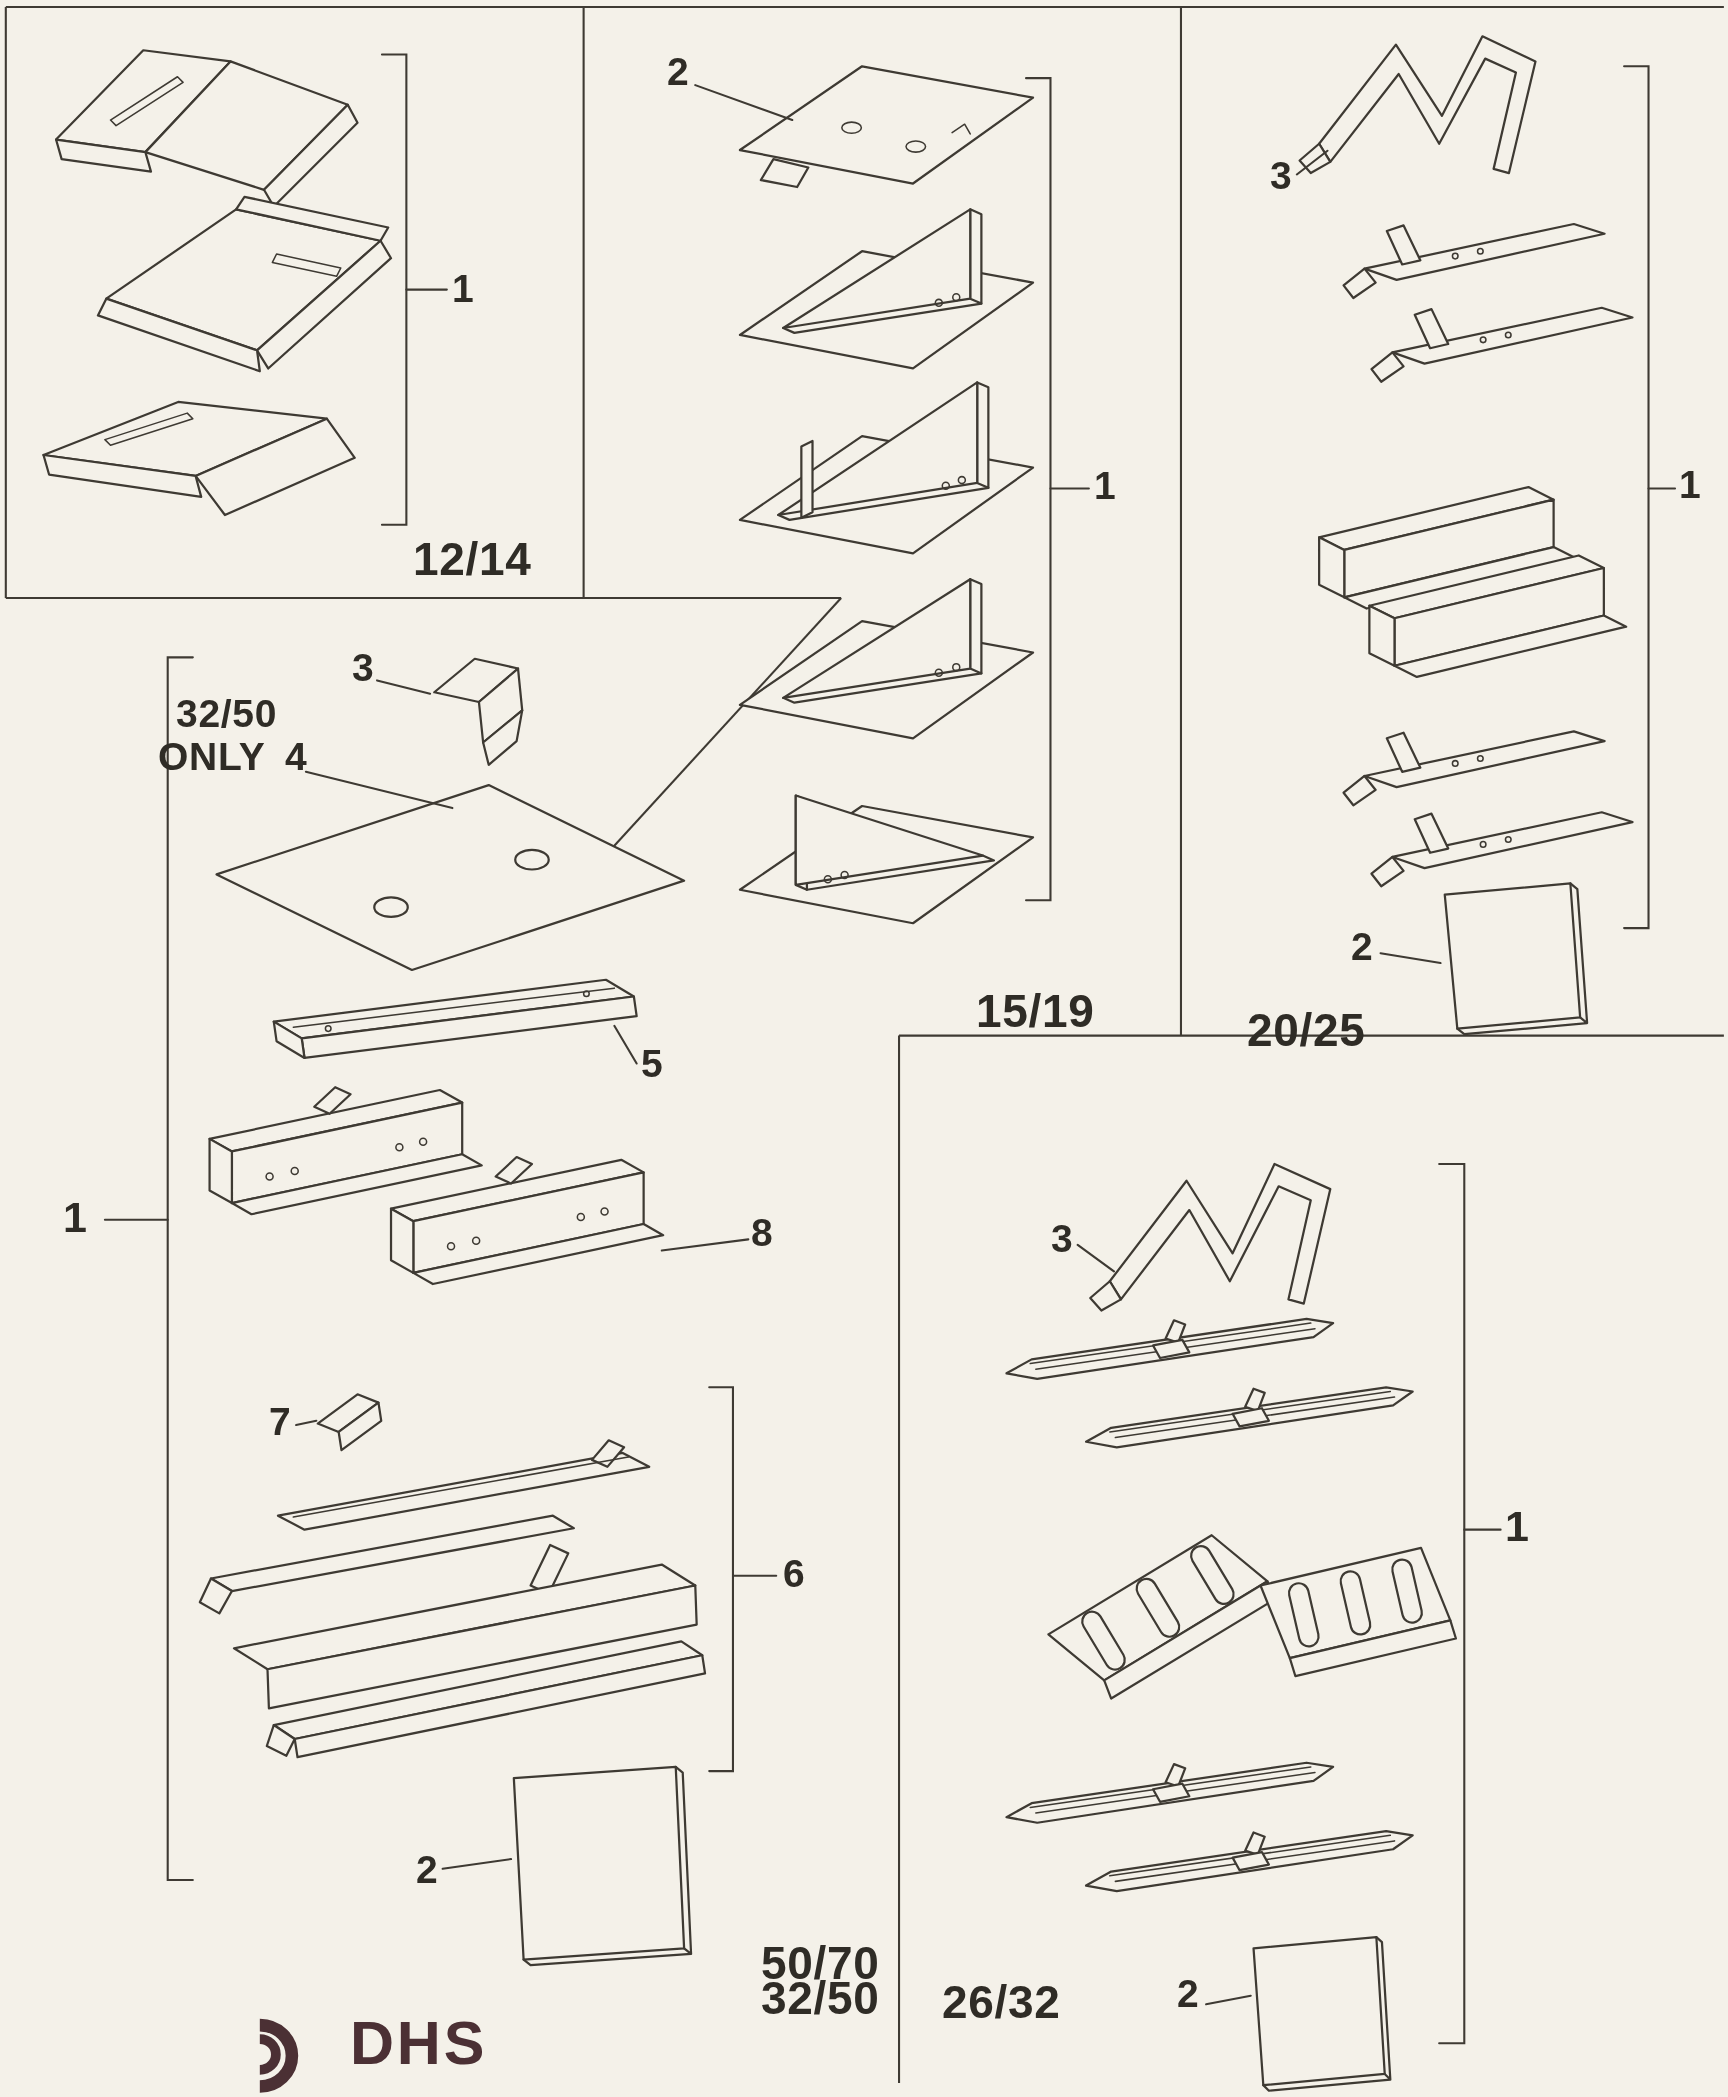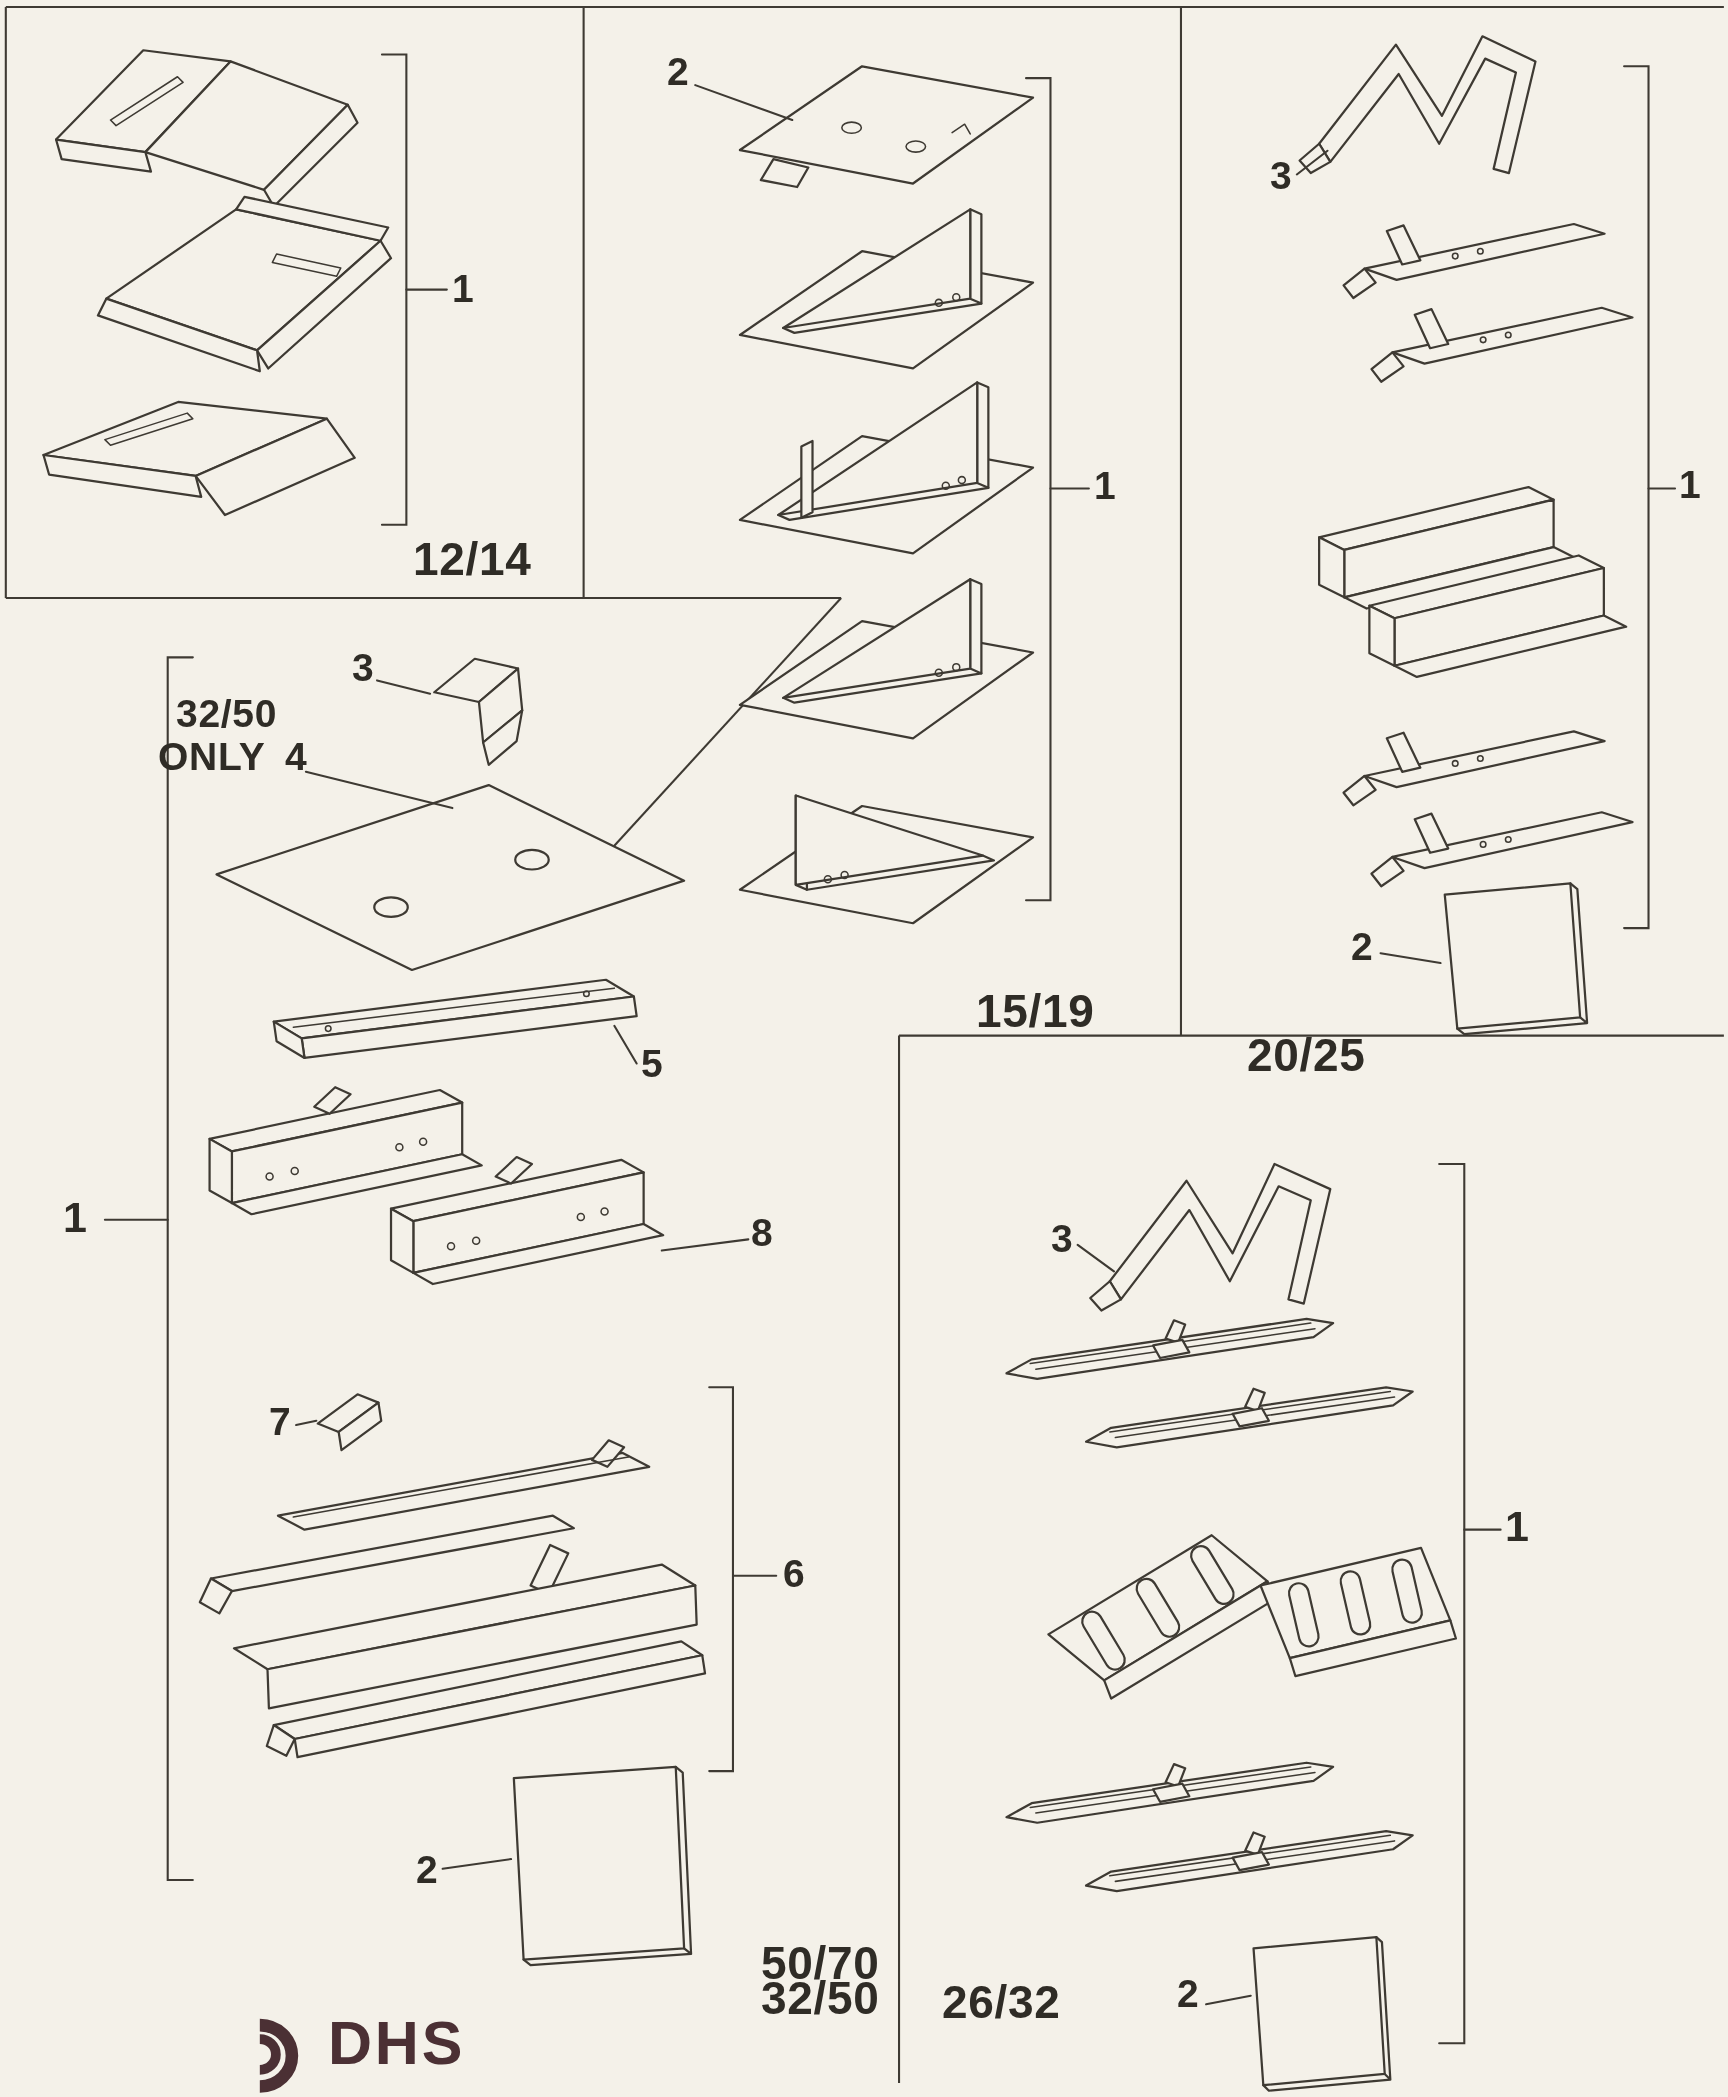--- a/index.html
+++ b/index.html
@@ -296,36 +296,36 @@
 <div class="txt callout" style="left:452px;top:269px">1</div>
 <div class="txt plabel" style="left:413px;top:536px">12/14</div>
 
 <div class="txt callout" style="left:667px;top:52px">2</div>
 <div class="txt callout" style="left:1094px;top:466px">1</div>
 <div class="txt plabel" style="left:976px;top:988px">15/19</div>
 
 <div class="txt callout" style="left:1270px;top:156px">3</div>
 <div class="txt callout" style="left:1351px;top:927px">2</div>
 <div class="txt callout" style="left:1679px;top:465px">1</div>
-<div class="txt plabel" style="left:1247px;top:1032px">20/25</div>
+<div class="txt plabel" style="left:1247px;top:1007px">20/25</div>
 
 <div class="txt note" style="left:176px;top:694px">32/50</div>
 <div class="txt note" style="left:158px;top:737px">ONLY</div>
 <div class="txt callout" style="left:285px;top:737px">4</div>
 <div class="txt callout" style="left:352px;top:648px">3</div>
 <div class="txt callout" style="left:641px;top:1044px">5</div>
 <div class="txt callout" style="left:751px;top:1213px">8</div>
 <div class="txt callout-big" style="left:63px;top:1196px">1</div>
 <div class="txt callout" style="left:269px;top:1402px">7</div>
 <div class="txt callout" style="left:783px;top:1554px">6</div>
 <div class="txt callout" style="left:416px;top:1850px">2</div>
 <div class="txt plabel" style="left:761px;top:1975px">32/50</div>
 <div class="txt plabel" style="left:761px;top:1940px">50/70</div>
 
 <div class="txt callout" style="left:1051px;top:1219px">3</div>
 <div class="txt callout-big" style="left:1505px;top:1505px">1</div>
 <div class="txt callout" style="left:1177px;top:1974px">2</div>
 <div class="txt plabel" style="left:942px;top:1979px">26/32</div>
 
-<div class="txt logo-text" style="left:328px;top:2013px">DHS</div>
+<div class="txt logo-text" style="left:350px;top:2013px">DHS</div>
 
 </div>
 
 
 </body></html>

